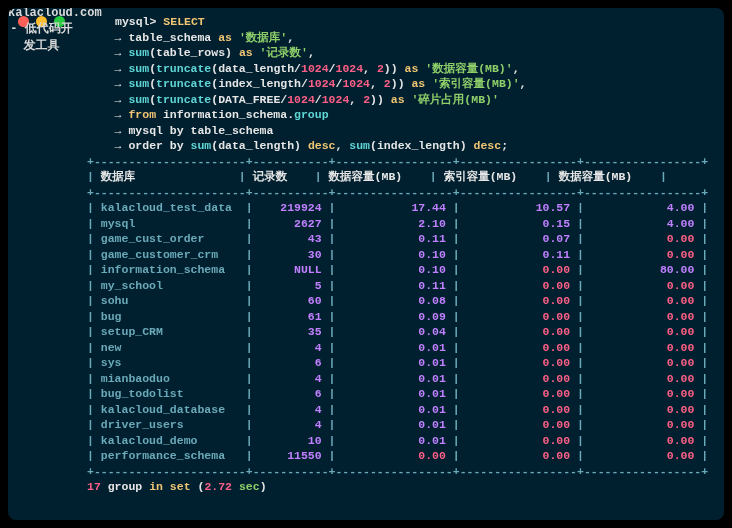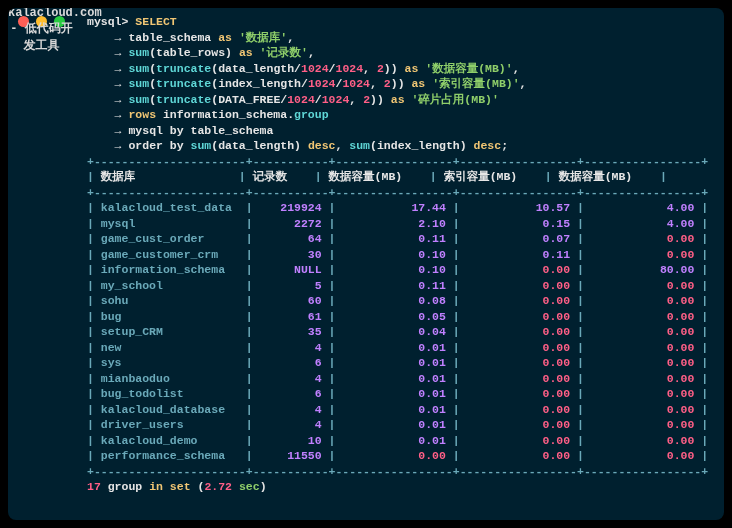--- a/index.html
+++ b/index.html
@@ -55,21 +55,21 @@
       line-height: 1.35;
       color: #d0d0d0;
       white-space: pre;
       overflow: hidden;
     }
     .c-white { color: #e6e6e6; }
     .c-yellow { color: #f0c674; }
     .c-green { color: #8fcf6a; }
     .c-cyan { color: #5fd7d7; }
     .c-pink { color: #ff5f87; }
-    .prompt { color: #e6e6e6; }
+    .prompt { color: #e6e6e6; margin-left: 28px; }
     .arrow { color: #e6e6e6; }
     .border { color: #6aa9b9; }
     .head { color: #e6e6e6; }
     .dbname { color: #6aa9b9; }
     .numcol { color: #c080ff; margin-top: 14px; }
     .zero { color: #ff5f87; }
     .null { color: #c080ff; }
   </style>
 </head>
 <body>
@@ -82,34 +82,34 @@
       <div class="dot green"></div>
     </div>
     <div class="title">卡拉云 kalacloud.com - 低代码开发工具</div>
   </div>
   <div class="term" id="term"><span class="prompt">mysql&gt;</span> <span class="c-yellow">SELECT</span>
     <span class="arrow">→</span> <span class="c-white">table_schema</span> <span class="c-yellow">as</span> <span class="c-green">'数据库'</span><span class="c-white">,</span>
     <span class="arrow">→</span> <span class="c-cyan">sum</span><span class="c-white">(table_rows)</span> <span class="c-yellow">as</span> <span class="c-green">'记录数'</span><span class="c-white">,</span>
     <span class="arrow">→</span> <span class="c-cyan">sum</span><span class="c-white">(</span><span class="c-cyan">truncate</span><span class="c-white">(data_length/</span><span class="c-pink">1024</span><span class="c-white">/</span><span class="c-pink">1024</span><span class="c-white">, </span><span class="c-pink">2</span><span class="c-white">))</span> <span class="c-yellow">as</span> <span class="c-green">'数据容量(MB)'</span><span class="c-white">,</span>
     <span class="arrow">→</span> <span class="c-cyan">sum</span><span class="c-white">(</span><span class="c-cyan">truncate</span><span class="c-white">(index_length/</span><span class="c-pink">1024</span><span class="c-white">/</span><span class="c-pink">1024</span><span class="c-white">, </span><span class="c-pink">2</span><span class="c-white">))</span> <span class="c-yellow">as</span> <span class="c-green">'索引容量(MB)'</span><span class="c-white">,</span>
     <span class="arrow">→</span> <span class="c-cyan">sum</span><span class="c-white">(</span><span class="c-cyan">truncate</span><span class="c-white">(DATA_FREE/</span><span class="c-pink">1024</span><span class="c-white">/</span><span class="c-pink">1024</span><span class="c-white">, </span><span class="c-pink">2</span><span class="c-white">))</span> <span class="c-yellow">as</span> <span class="c-green">'碎片占用(MB)'</span>
-    <span class="arrow">→</span> <span class="c-yellow">rows</span> <span class="c-white">information_schema.</span><span class="c-cyan">group</span>
+    <span class="arrow">→</span> <span class="c-yellow">from</span> <span class="c-white">information_schema.</span><span class="c-cyan">group</span>
     <span class="arrow">→</span> <span class="c-white">mysql by table_schema</span>
     <span class="arrow">→</span> <span class="c-white">order by </span><span class="c-cyan">sum</span><span class="c-white">(data_length)</span> <span class="c-yellow">desc</span><span class="c-white">, </span><span class="c-cyan">sum</span><span class="c-white">(index_length)</span> <span class="c-yellow">desc</span><span class="c-white">;</span>
 <span class="border">+----------------------+-----------+-----------------+-----------------+-----------------+</span>
 <span class="border">|</span> <span class="head">数据库              </span> <span class="border">|</span> <span class="head">记录数   </span> <span class="border">|</span> <span class="head">数据容量(MB)   </span> <span class="border">|</span> <span class="head">索引容量(MB)   </span> <span class="border">|</span> <span class="head">数据容量(MB)   </span> <span class="border">|</span>
 <span class="border">+----------------------+-----------+-----------------+-----------------+-----------------+</span>
 <span class="border">|</span> <span class="dbname">kalacloud_test_data </span> <span class="border">|</span> <span class="numcol">   219924</span> <span class="border">|</span> <span class="numcol">          17.44</span> <span class="border">|</span> <span class="numcol">          10.57</span> <span class="border">|</span> <span class="numcol">           4.00</span> <span class="border">|</span>
-<span class="border">|</span> <span class="dbname">mysql               </span> <span class="border">|</span> <span class="numcol">     2272</span> <span class="border">|</span> <span class="numcol">           2.10</span> <span class="border">|</span> <span class="numcol">           0.15</span> <span class="border">|</span> <span class="numcol">           4.00</span> <span class="border">|</span>
-<span class="border">|</span> <span class="dbname">game_cust_order     </span> <span class="border">|</span> <span class="numcol">       64</span> <span class="border">|</span> <span class="numcol">           0.11</span> <span class="border">|</span> <span class="numcol">           0.07</span> <span class="border">|</span> <span class="zero">           0.00</span> <span class="border">|</span>
+<span class="border">|</span> <span class="dbname">mysql               </span> <span class="border">|</span> <span class="numcol">     2627</span> <span class="border">|</span> <span class="numcol">           2.10</span> <span class="border">|</span> <span class="numcol">           0.15</span> <span class="border">|</span> <span class="numcol">           4.00</span> <span class="border">|</span>
+<span class="border">|</span> <span class="dbname">game_cust_order     </span> <span class="border">|</span> <span class="numcol">       43</span> <span class="border">|</span> <span class="numcol">           0.11</span> <span class="border">|</span> <span class="numcol">           0.07</span> <span class="border">|</span> <span class="zero">           0.00</span> <span class="border">|</span>
 <span class="border">|</span> <span class="dbname">game_customer_crm   </span> <span class="border">|</span> <span class="numcol">       30</span> <span class="border">|</span> <span class="numcol">           0.10</span> <span class="border">|</span> <span class="numcol">           0.11</span> <span class="border">|</span> <span class="zero">           0.00</span> <span class="border">|</span>
 <span class="border">|</span> <span class="dbname">information_schema  </span> <span class="border">|</span> <span class="null">     NULL</span> <span class="border">|</span> <span class="numcol">           0.10</span> <span class="border">|</span> <span class="zero">           0.00</span> <span class="border">|</span> <span class="numcol">          80.00</span> <span class="border">|</span>
 <span class="border">|</span> <span class="dbname">my_school           </span> <span class="border">|</span> <span class="numcol">        5</span> <span class="border">|</span> <span class="numcol">           0.11</span> <span class="border">|</span> <span class="zero">           0.00</span> <span class="border">|</span> <span class="zero">           0.00</span> <span class="border">|</span>
 <span class="border">|</span> <span class="dbname">sohu                </span> <span class="border">|</span> <span class="numcol">       60</span> <span class="border">|</span> <span class="numcol">           0.08</span> <span class="border">|</span> <span class="zero">           0.00</span> <span class="border">|</span> <span class="zero">           0.00</span> <span class="border">|</span>
-<span class="border">|</span> <span class="dbname">bug                 </span> <span class="border">|</span> <span class="numcol">       61</span> <span class="border">|</span> <span class="numcol">           0.05</span> <span class="border">|</span> <span class="zero">           0.00</span> <span class="border">|</span> <span class="zero">           0.00</span> <span class="border">|</span>
+<span class="border">|</span> <span class="dbname">bug                 </span> <span class="border">|</span> <span class="numcol">       61</span> <span class="border">|</span> <span class="numcol">           0.09</span> <span class="border">|</span> <span class="zero">           0.00</span> <span class="border">|</span> <span class="zero">           0.00</span> <span class="border">|</span>
 <span class="border">|</span> <span class="dbname">setup_CRM           </span> <span class="border">|</span> <span class="numcol">       35</span> <span class="border">|</span> <span class="numcol">           0.04</span> <span class="border">|</span> <span class="zero">           0.00</span> <span class="border">|</span> <span class="zero">           0.00</span> <span class="border">|</span>
 <span class="border">|</span> <span class="dbname">new                 </span> <span class="border">|</span> <span class="numcol">        4</span> <span class="border">|</span> <span class="numcol">           0.01</span> <span class="border">|</span> <span class="zero">           0.00</span> <span class="border">|</span> <span class="zero">           0.00</span> <span class="border">|</span>
 <span class="border">|</span> <span class="dbname">sys                 </span> <span class="border">|</span> <span class="numcol">        6</span> <span class="border">|</span> <span class="numcol">           0.01</span> <span class="border">|</span> <span class="zero">           0.00</span> <span class="border">|</span> <span class="zero">           0.00</span> <span class="border">|</span>
 <span class="border">|</span> <span class="dbname">mianbaoduo          </span> <span class="border">|</span> <span class="numcol">        4</span> <span class="border">|</span> <span class="numcol">           0.01</span> <span class="border">|</span> <span class="zero">           0.00</span> <span class="border">|</span> <span class="zero">           0.00</span> <span class="border">|</span>
 <span class="border">|</span> <span class="dbname">bug_todolist        </span> <span class="border">|</span> <span class="numcol">        6</span> <span class="border">|</span> <span class="numcol">           0.01</span> <span class="border">|</span> <span class="zero">           0.00</span> <span class="border">|</span> <span class="zero">           0.00</span> <span class="border">|</span>
 <span class="border">|</span> <span class="dbname">kalacloud_database  </span> <span class="border">|</span> <span class="numcol">        4</span> <span class="border">|</span> <span class="numcol">           0.01</span> <span class="border">|</span> <span class="zero">           0.00</span> <span class="border">|</span> <span class="zero">           0.00</span> <span class="border">|</span>
 <span class="border">|</span> <span class="dbname">driver_users        </span> <span class="border">|</span> <span class="numcol">        4</span> <span class="border">|</span> <span class="numcol">           0.01</span> <span class="border">|</span> <span class="zero">           0.00</span> <span class="border">|</span> <span class="zero">           0.00</span> <span class="border">|</span>
 <span class="border">|</span> <span class="dbname">kalacloud_demo      </span> <span class="border">|</span> <span class="numcol">       10</span> <span class="border">|</span> <span class="numcol">           0.01</span> <span class="border">|</span> <span class="zero">           0.00</span> <span class="border">|</span> <span class="zero">           0.00</span> <span class="border">|</span>
 <span class="border">|</span> <span class="dbname">performance_schema  </span> <span class="border">|</span> <span class="numcol">    11550</span> <span class="border">|</span> <span class="zero">           0.00</span> <span class="border">|</span> <span class="zero">           0.00</span> <span class="border">|</span> <span class="zero">           0.00</span> <span class="border">|</span>
 <span class="border">+----------------------+-----------+-----------------+-----------------+-----------------+</span>

